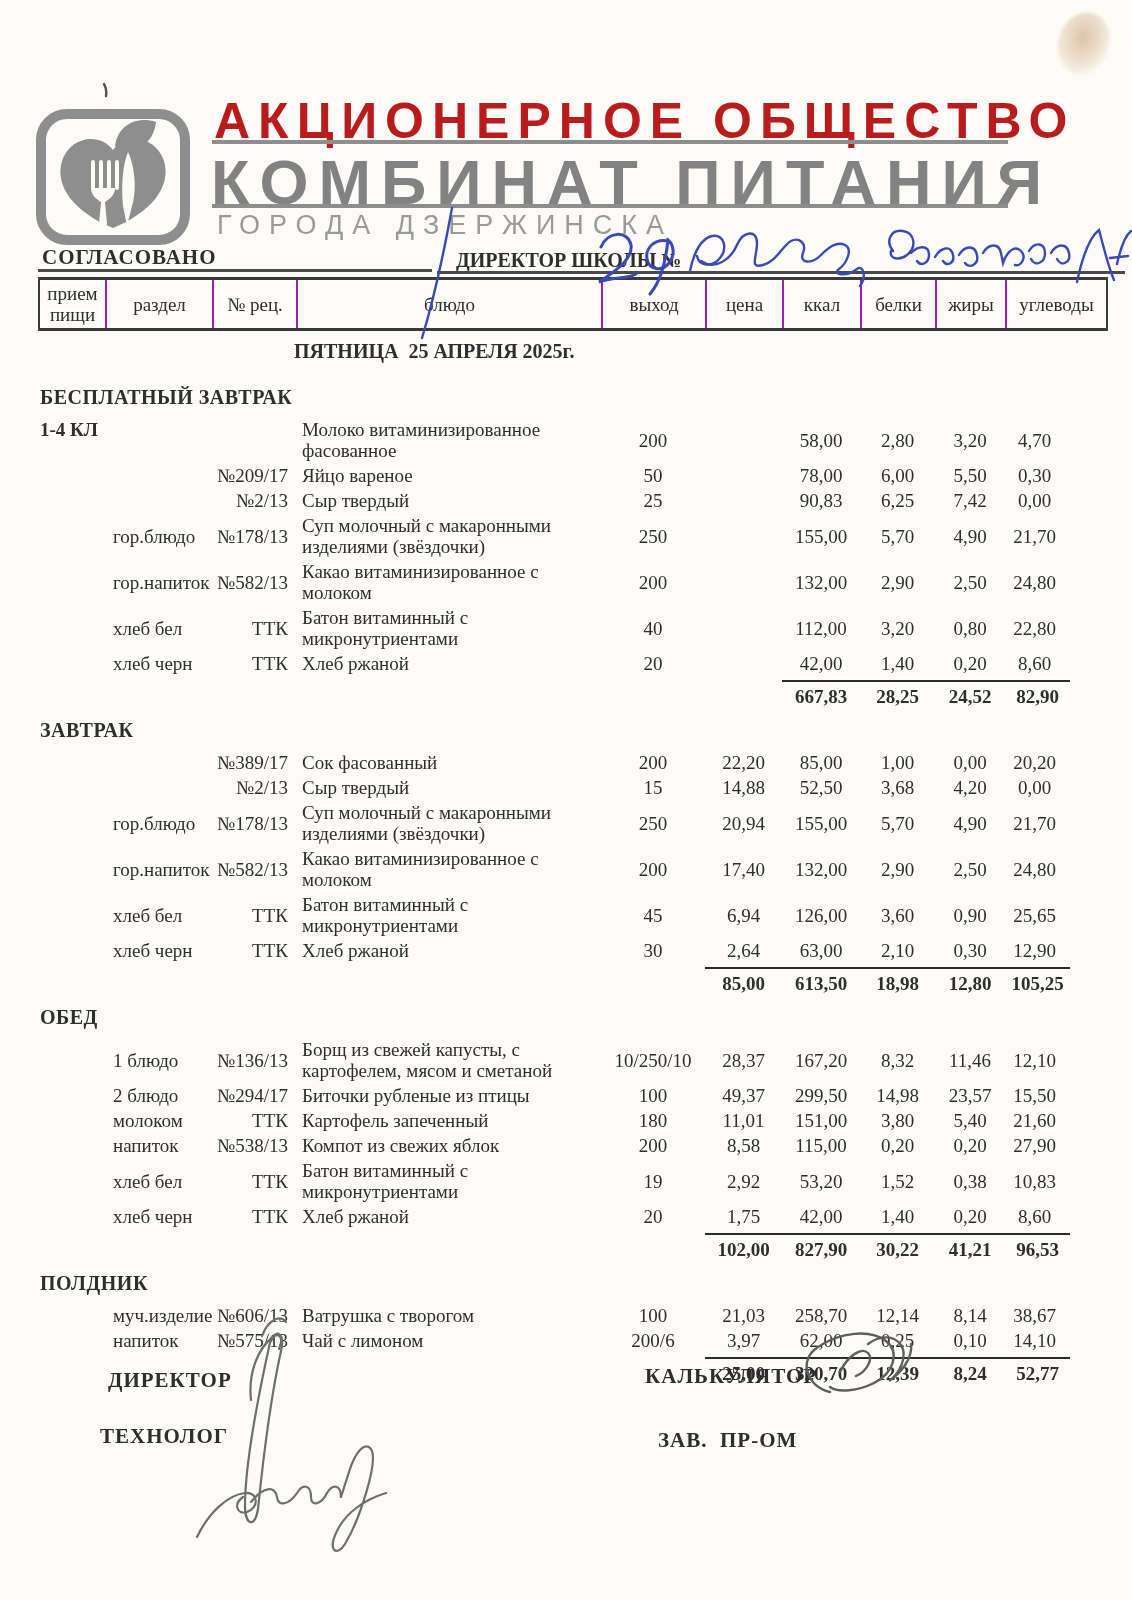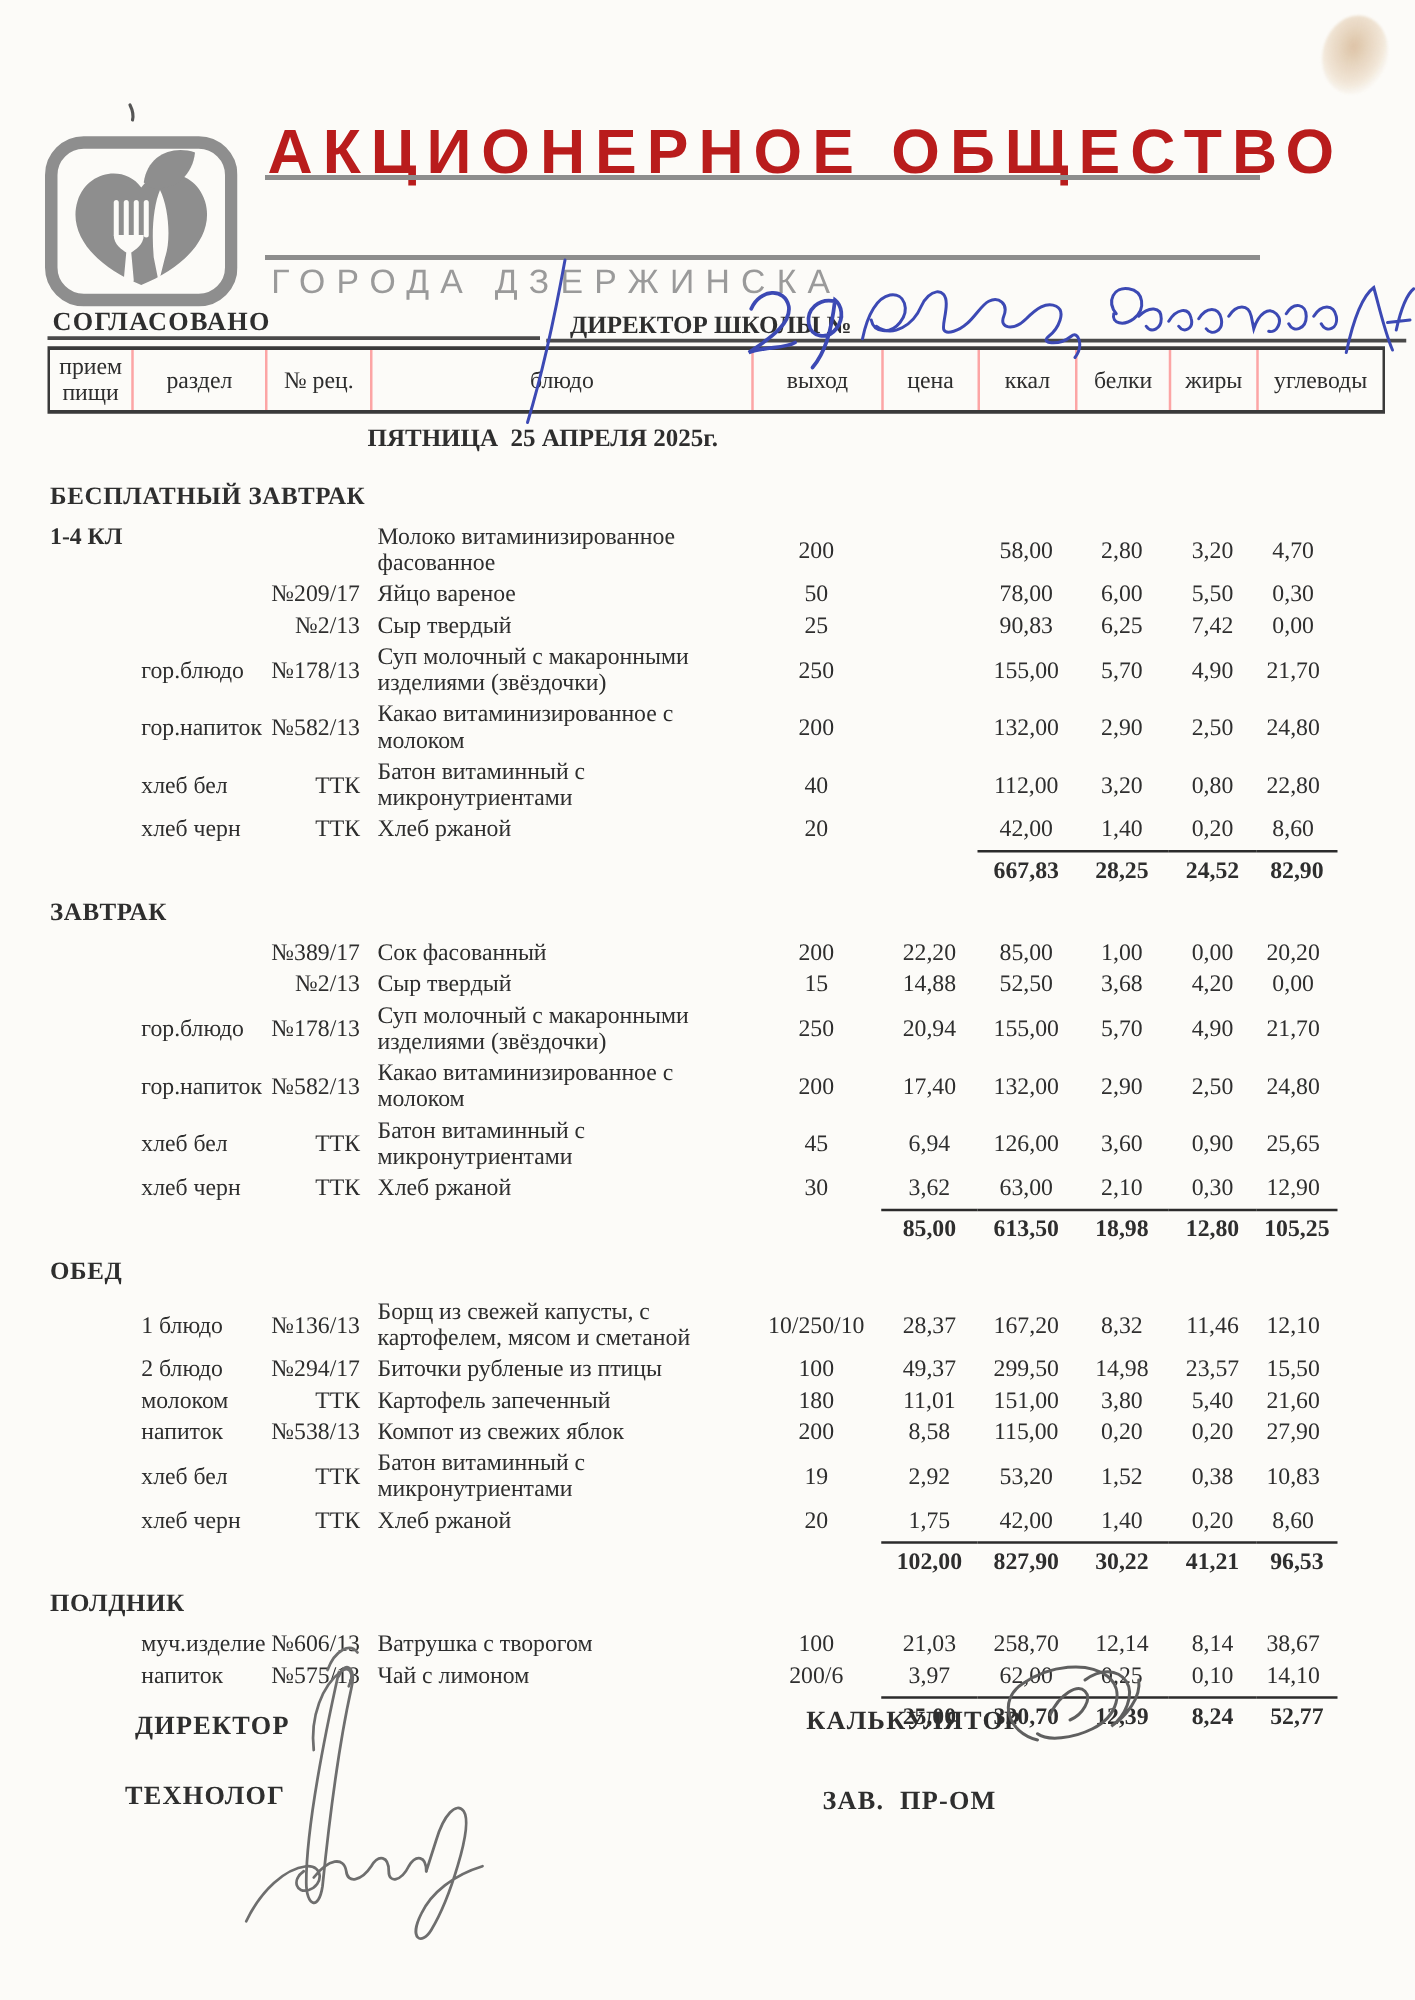--- a/index.html
+++ b/index.html
@@ -23,21 +23,21 @@
   .dirschool{position:absolute;left:456px;top:249px;font-weight:bold;font-size:20px;white-space:pre}
   .uline{position:absolute;height:3px;background:#4a4a4a}
   .ul1{left:38px;top:269px;width:394px}
   .ul2{left:437px;top:271px;width:688px}
 
   
   .thead{position:absolute;left:38px;top:277px;width:1070px;height:54px;display:grid;
          grid-template-columns:67px 107px 84px 305px 104px 77px 78px 75px 70px 1fr;
          border:2px solid #3a3a3a;border-top-width:3px;border-bottom-width:3px;box-sizing:border-box}
   .th{display:flex;align-items:center;justify-content:center;text-align:center;
-      border-right:2px solid #fca5a5;font-size:19px;line-height:21px;overflow:hidden}
+      border-right:2px solid #a21caf;font-size:19px;line-height:21px;overflow:hidden}
   .th:last-child{border-right:none}
 
   
   .content{position:absolute;left:38px;top:334px;width:1070px}
   .date{margin:6px 0 23px 256px;font-weight:bold;font-size:20px;white-space:pre}
   .sec-title{margin:10px 0 8px 2px;font-size:20px;font-weight:bold;letter-spacing:.5px}
   .trow{display:grid;grid-template-columns:67px 107px 84px 305px 104px 77px 78px 75px 70px 103px;
         padding:2px 0;font-size:19px;line-height:21px}
   .cell{align-self:center}
   .c-meal{align-self:start;padding-left:2px;font-weight:bold}
@@ -81,20 +81,21 @@
         <rect x="71" y="52" width="4" height="30" rx="2"></rect>
         <rect x="79" y="52" width="4" height="30" rx="2"></rect>
         <path d="M55,80 C55,88 62,92 65,94 L63,116 C63,120 71,120 71,116 L69,94 C72,92 79,88 79,80 Z"></path>
         <path d="M92,44 C99,58 101,84 96,98 L91,118 L87,98 C85,76 87,56 92,44 Z"></path>
       </g>
     </svg>
   </div>
 
   <div class="org1">АКЦИОНЕРНОЕ ОБЩЕСТВО</div>
   <div class="hrule r1"></div>
+  <div class="org2">КОМБИНАТ ПИТАНИЯ</div>
   <div class="hrule r2"></div>
   <div class="org3">ГОРОДА ДЗЕРЖИНСКА</div>
 
   <div class="sogl">СОГЛАСОВАНО</div>
   <div class="dirschool">ДИРЕКТОР ШКОЛЫ №</div>
   <div class="uline ul1"></div>
   <div class="uline ul2"></div>
 
   <div class="thead">
     <div class="th">прием пищи</div>
@@ -269,21 +270,21 @@
           <div class="cell c-belki">3,60</div>
           <div class="cell c-zhiry">0,90</div>
           <div class="cell c-uglevody">25,65</div>
         </div>
         <div class="trow">
           <div class="cell c-meal"></div>
           <div class="cell c-razdel">хлеб черн</div>
           <div class="cell c-rec">ТТК</div>
           <div class="cell c-dish">Хлеб ржаной</div>
           <div class="cell c-vyhod">30</div>
-          <div class="cell c-cena">3,62</div>
+          <div class="cell c-cena">2,64</div>
           <div class="cell c-kkal">63,00</div>
           <div class="cell c-belki">2,10</div>
           <div class="cell c-zhiry">0,30</div>
           <div class="cell c-uglevody">12,90</div>
         </div>
         <div class="trow total">
           <div class="cell c-meal"></div>
           <div class="cell c-razdel"></div>
           <div class="cell c-rec"></div>
           <div class="cell c-dish"></div>

